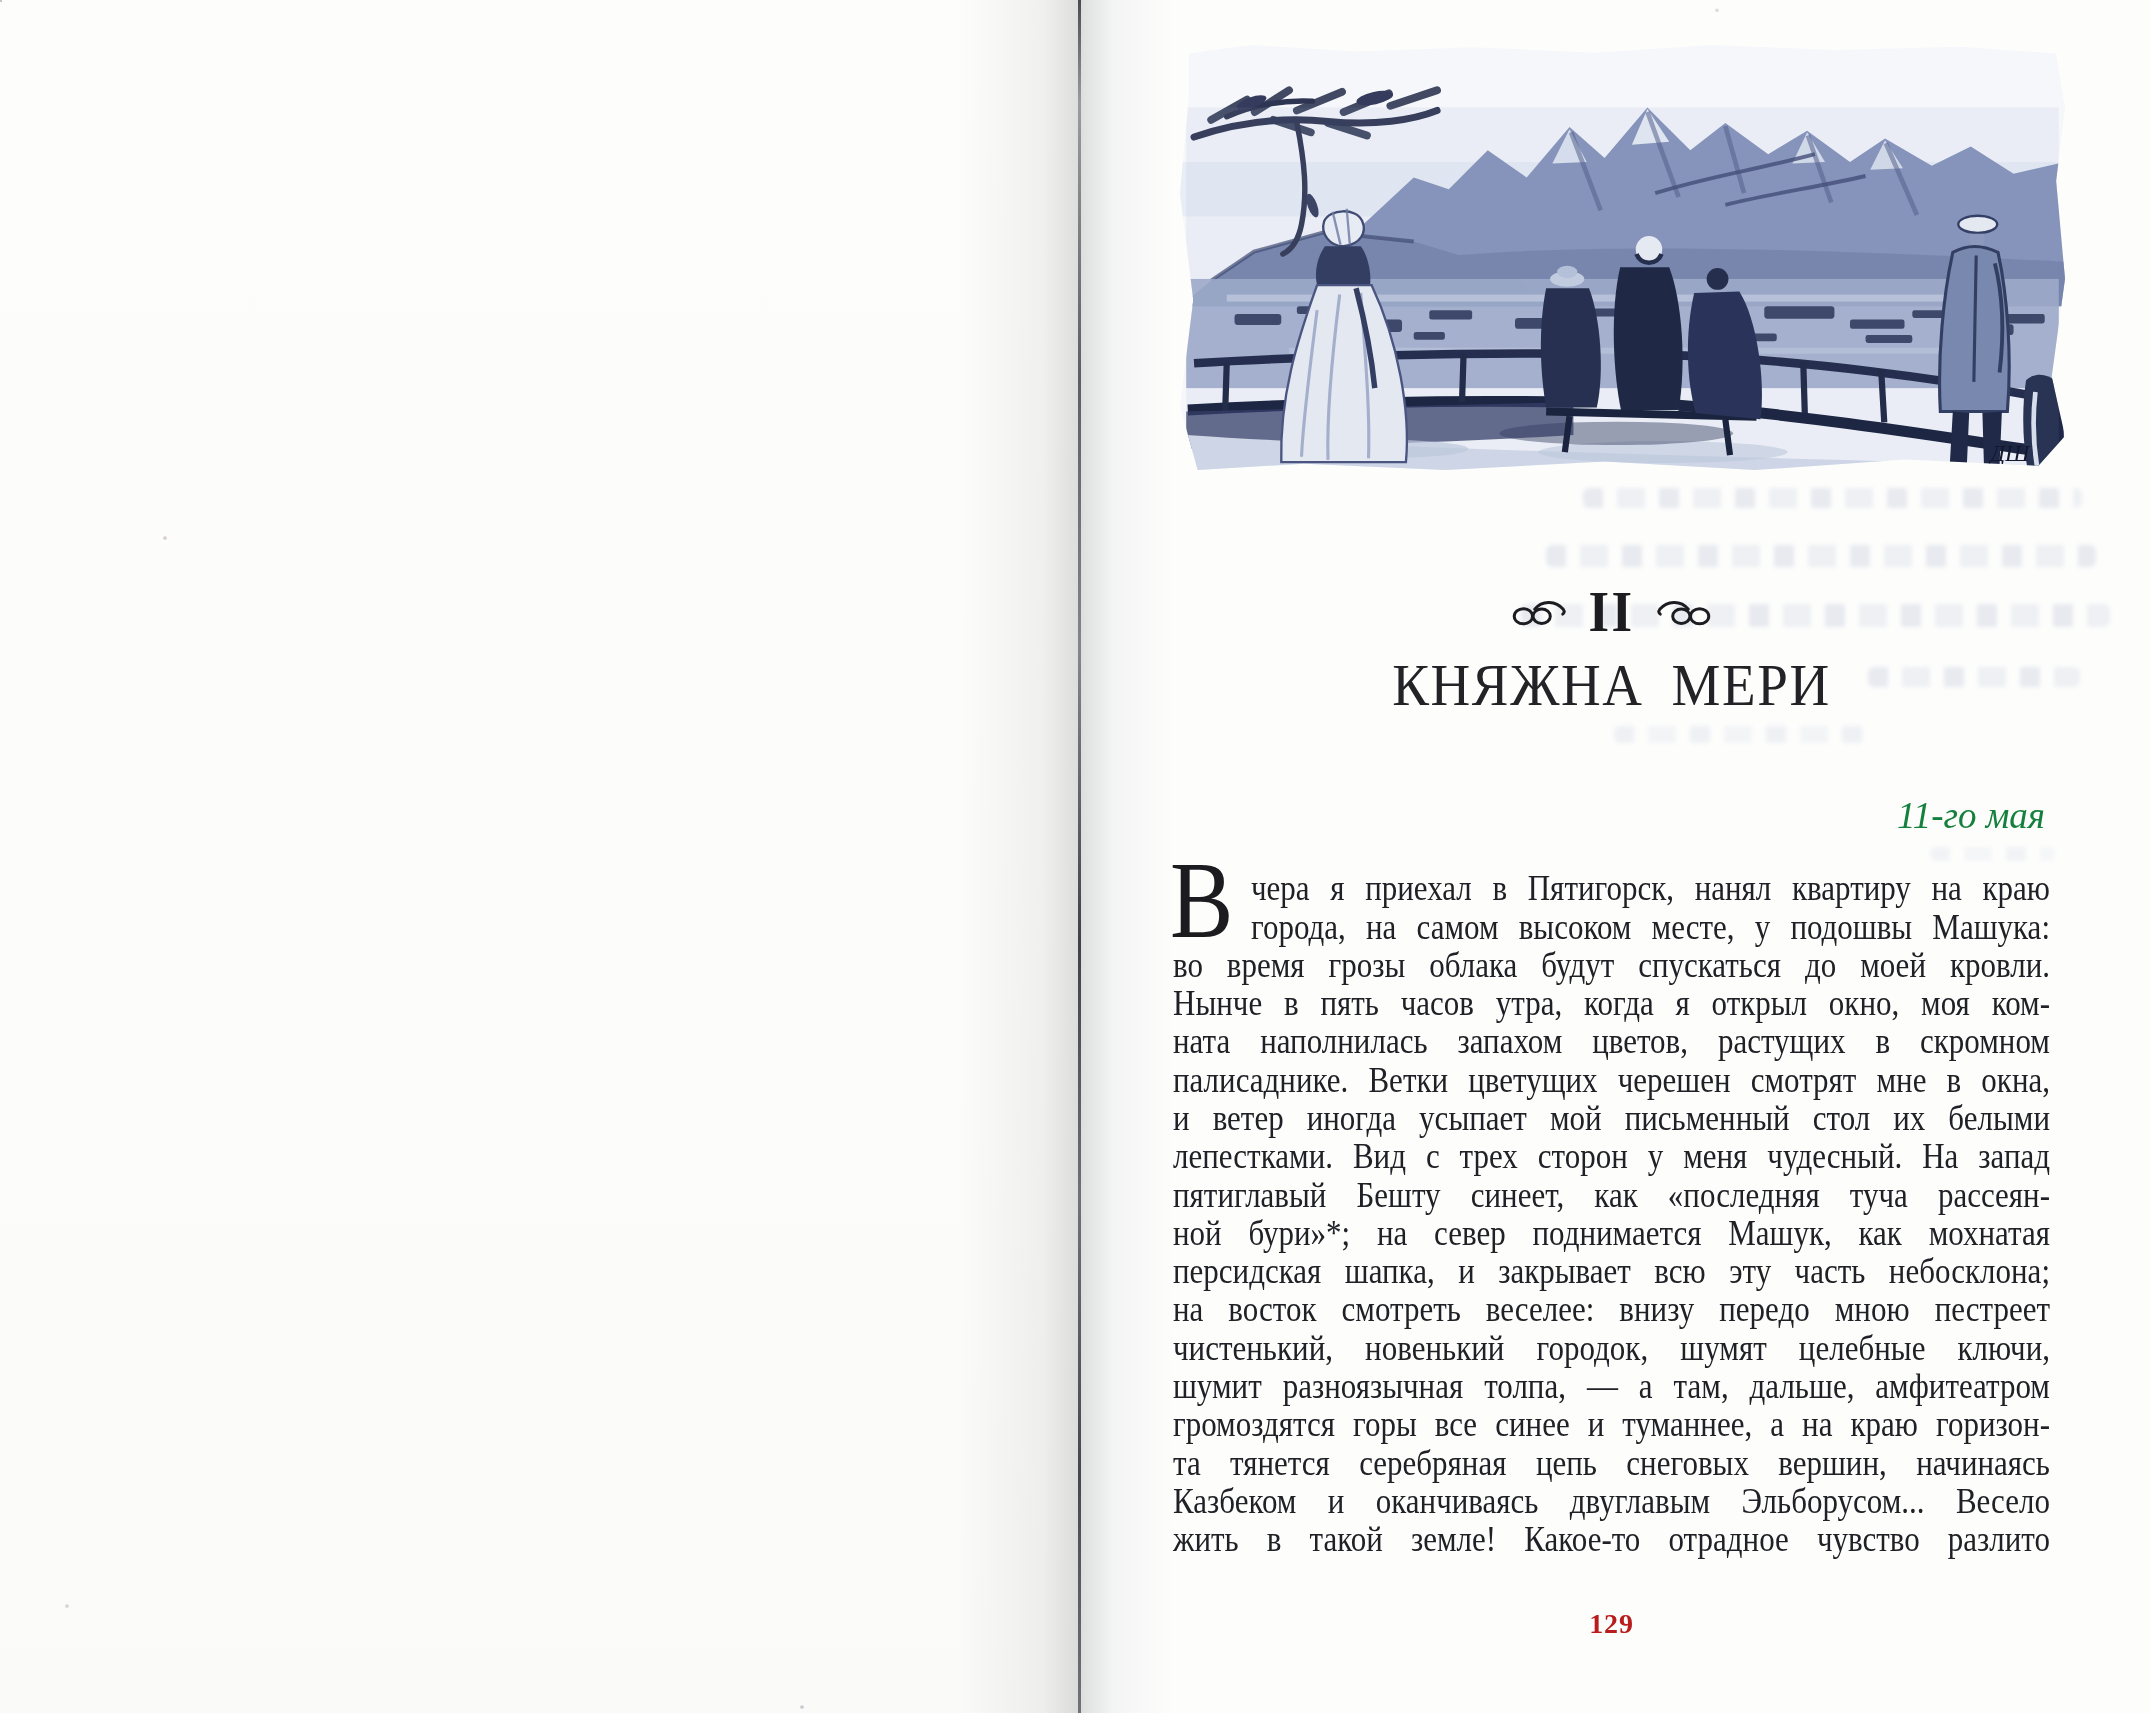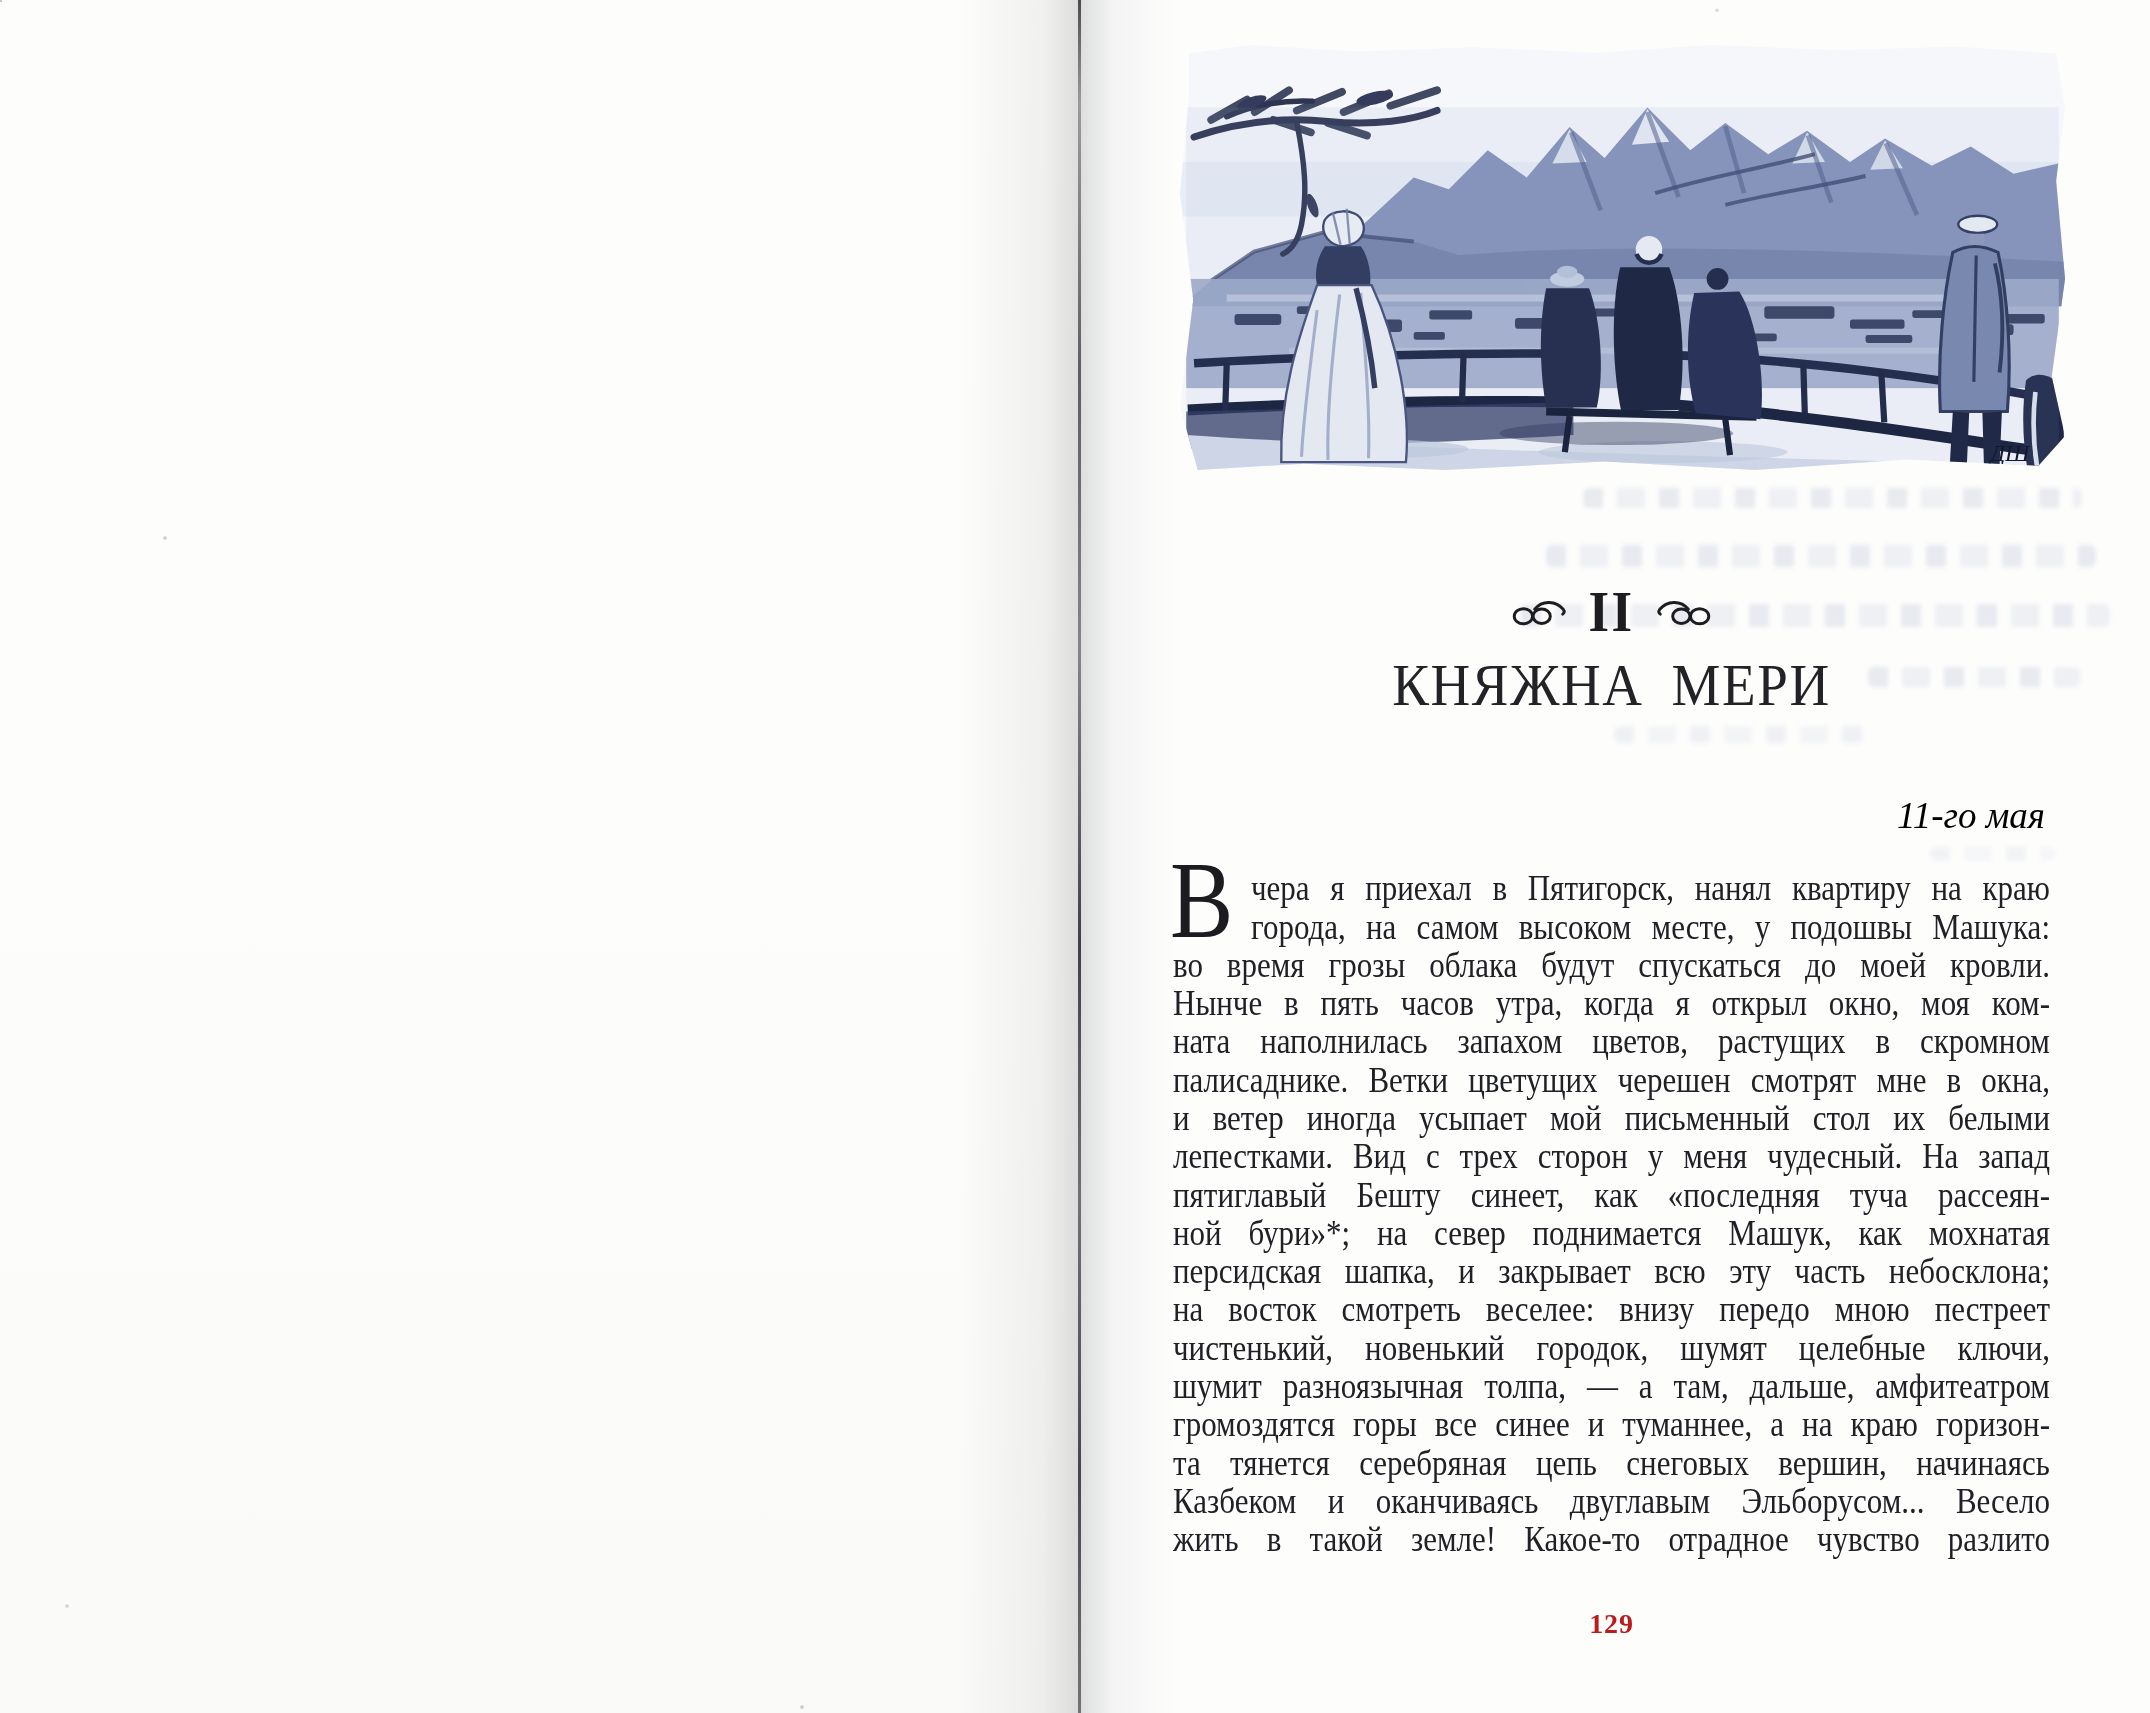--- a/index.html
+++ b/index.html
@@ -51,21 +51,21 @@
     transform:scaleY(1.08);transform-origin:center;
   }
   .title{
     position:absolute;left:1173px;top:655px;width:877px;margin:0;
     text-align:center;font-size:55px;font-weight:normal;line-height:58px;
     letter-spacing:1.6px;word-spacing:12.5px;color:#232327;
     transform:scaleY(1.06);transform-origin:center top;
   }
   .date{
     position:absolute;left:1173px;top:795px;width:872px;
-    text-align:right;font-style:italic;font-size:37px;line-height:41px;color:#000000;
+    text-align:right;font-style:italic;font-size:37px;line-height:41px;color:#15803d;
   }
 
   
   .body{
     position:absolute;left:1173px;top:869px;width:877px;
     transform:scaleY(1.16);transform-origin:left top;
   }
   .dropcap{
     position:absolute;left:-3.1px;top:-20px;
     font-size:95px;line-height:1;color:#1c1c20;

